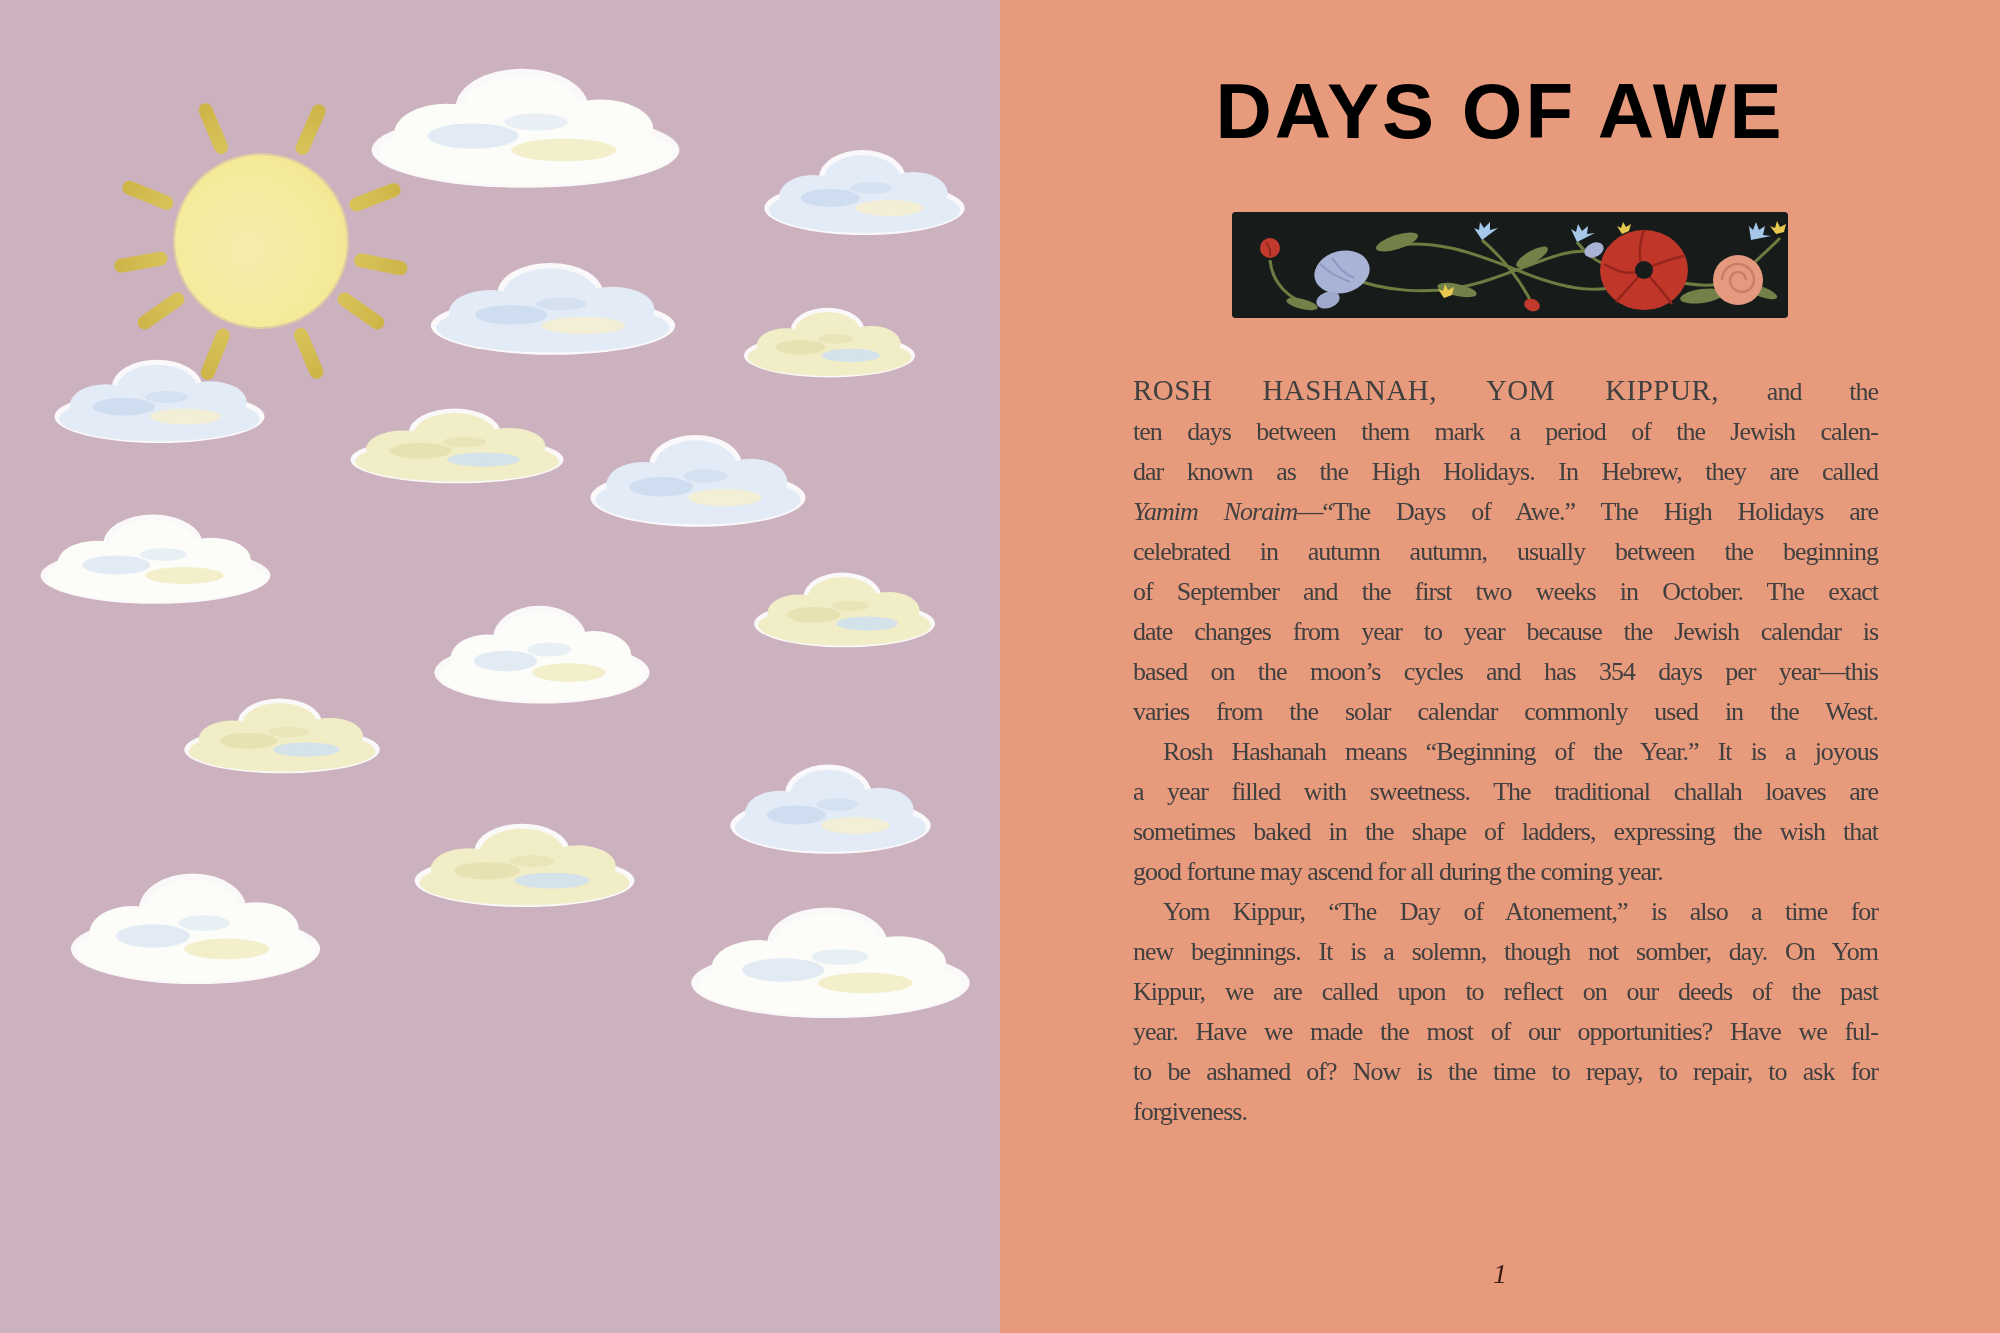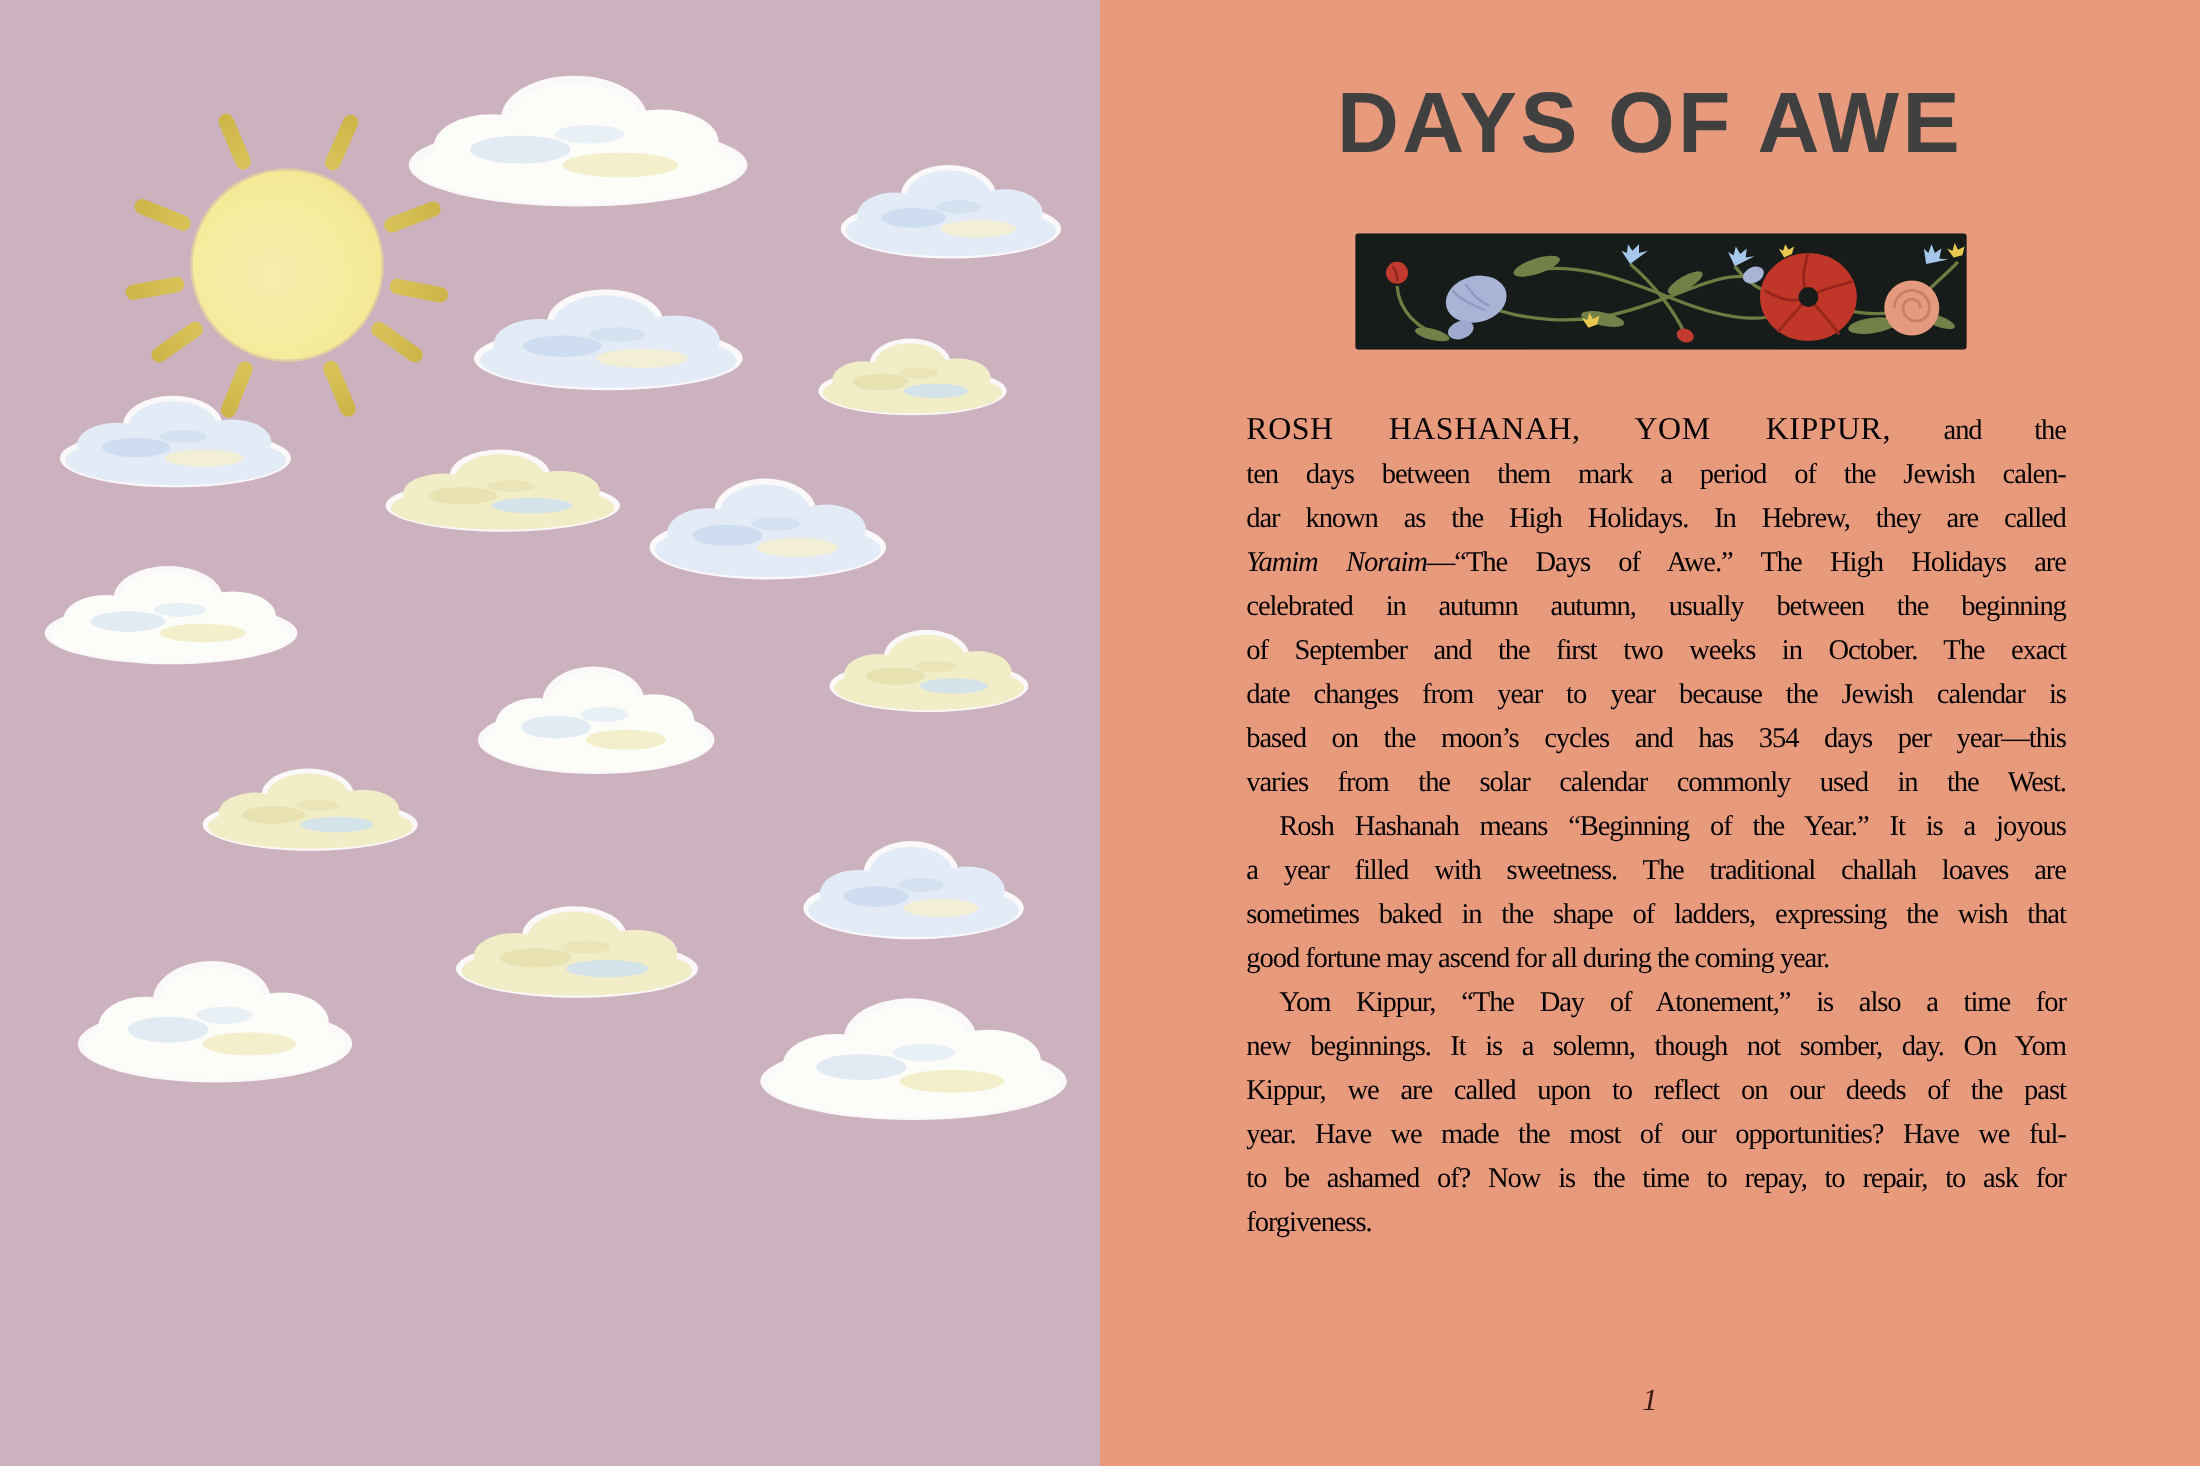--- a/index.html
+++ b/index.html
@@ -22,21 +22,21 @@
   .cloud svg{display:block;width:100%;height:100%;}
 
   
   .title{position:absolute;left:0;top:72px;width:1000px;margin:0;text-align:center;
          font-family:"Liberation Sans","DejaVu Sans",sans-serif;font-weight:800;
          font-size:78px;letter-spacing:3px;line-height:1;}
   .banner{position:absolute;left:232px;top:212px;width:556px;height:106px;}
   .banner svg{display:block;width:100%;height:100%;border-radius:3px;}
 
   .body-text{position:absolute;left:133px;top:370px;width:745px;
-             font-size:26px;line-height:40px;letter-spacing:-1px;color:#000000;}
+             font-size:26px;line-height:40px;letter-spacing:-1px;color:#404040;}
   .line{white-space:nowrap;text-align:justify;text-align-last:justify;}
   .line.last{text-align-last:left;}
   .line.indent{text-indent:30px;}
   .line .lead{font-size:29px;letter-spacing:0.5px;}
   .line .italic{font-style:italic;}
 
   .pagenum{position:absolute;left:0;top:1258px;width:1000px;text-align:center;
            font-style:italic;font-size:28px;color:#3a1a12;}
 </style>
 </head>
@@ -250,21 +250,21 @@
       <ellipse cx="88" cy="42" rx="34" ry="25" fill="#fcfcf8"></ellipse>
       <ellipse cx="133" cy="55" rx="30" ry="21" fill="#fcfcf8"></ellipse>
       <ellipse cx="60" cy="60" rx="26" ry="9" fill="#d9e5f3" opacity="0.75"></ellipse>
       <ellipse cx="112" cy="70" rx="30" ry="8" fill="#f1ecc3" opacity="0.85"></ellipse>
       <ellipse cx="96" cy="50" rx="18" ry="6" fill="#d9e5f3" opacity="0.55"></ellipse>
     </svg>
       </div>
     </div>
 
   <div class="page right" style="background: rgb(232, 154, 124);">
-    <h1 class="title" style="color: #404040;">DAYS OF AWE</h1>
+    <h1 class="title" style="color: #000000;">DAYS OF AWE</h1>
 
     <div class="banner">
       <svg viewBox="0 0 556 106" preserveAspectRatio="none" aria-hidden="true">
         <rect x="0" y="0" width="556" height="106" rx="3" fill="#171c1b"></rect>
 
         <g stroke="#6d7c40" stroke-width="3" fill="none">
           <path d="M38 48 C 40 70, 55 88, 85 96"></path>
           <path d="M108 62 C 150 80, 200 85, 250 70 C 300 55, 330 35, 360 40"></path>
           <path d="M150 35 C 200 25, 240 40, 290 60 C 340 80, 380 85, 410 62"></path>
           <path d="M250 28 C 270 45, 290 70, 300 92"></path>

